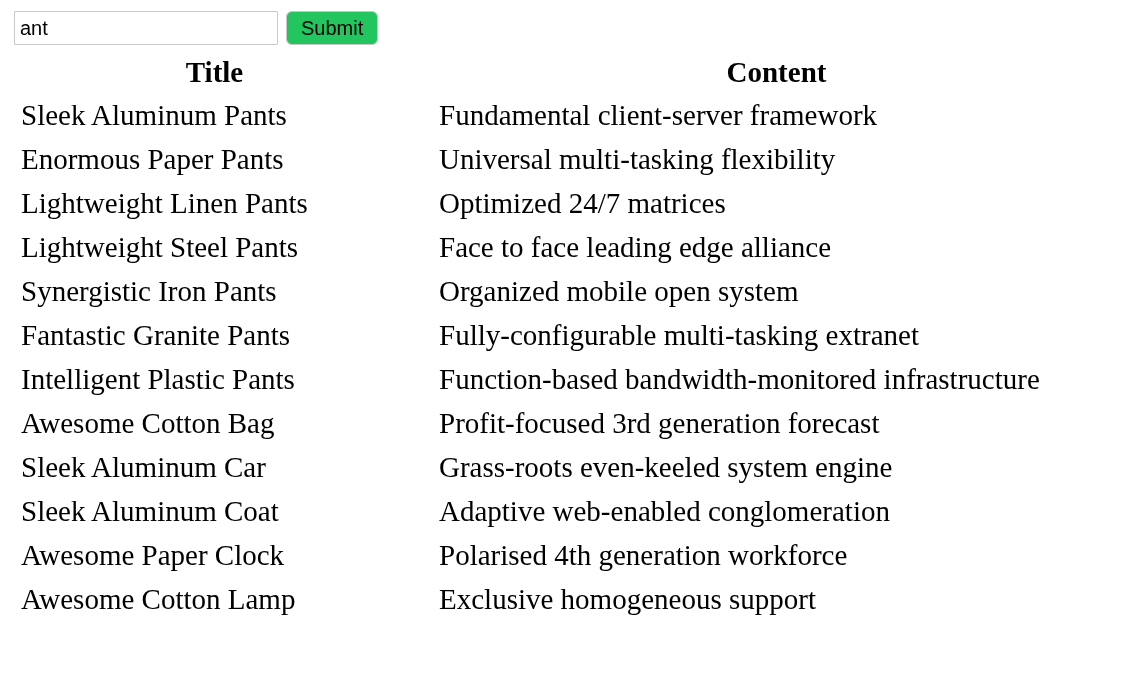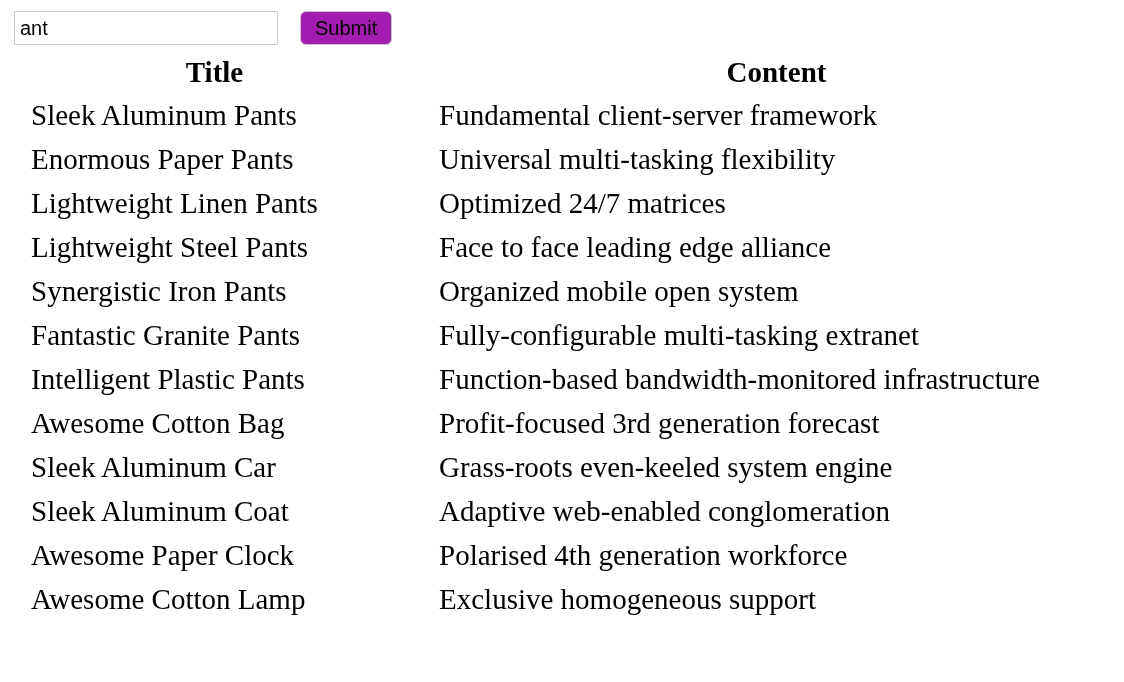--- a/index.html
+++ b/index.html
@@ -23,21 +23,21 @@
   }
 
   
   .search-form {
     position: absolute;
     left: 14px;
     top: 11px;
     height: 34px;
     display: flex;
     align-items: center;
-    gap: 22px;
+    gap: 8px;
   }
   .search-input {
     width: 264px;
     height: 34px;
     box-sizing: border-box;
     padding: 0 5px;
     font-family: "Liberation Sans", "DejaVu Sans", sans-serif;
     font-size: 20px;
     line-height: 32px;
     color: #000000;
@@ -47,21 +47,21 @@
     outline: none;
   }
   .submit-button {
     height: 34px;
     box-sizing: border-box;
     padding: 0 14px;
     font-family: "Liberation Sans", "DejaVu Sans", sans-serif;
     font-size: 20px;
     line-height: 30px;
     color: #000000;
-    background: #a21caf;
+    background: #22c55e;
     border: 1px solid #c6c6c6;
     border-radius: 6px;
     cursor: pointer;
   }
 
   
   .results-table {
     position: absolute;
     left: 0;
     top: 52px;
@@ -85,21 +85,21 @@
   }
   .results-table td {
     font-weight: normal;
     text-align: left;
     height: 44px;
     line-height: 44px;
   }
   .col-title  { width: 429px; }
   .col-content{ width: 695px; }
 
-  .results-table td.cell-title   { padding-left: 31px; }
+  .results-table td.cell-title   { padding-left: 21px; }
   .results-table td.cell-content { padding-left: 10px; }
   .results-table th.head-title   { padding-right: 0; }
 </style>
 </head>
 <body>
 
 <div class="page">
 
   <form class="search-form">
     <input class="search-input" type="text" value="ant" style="">

